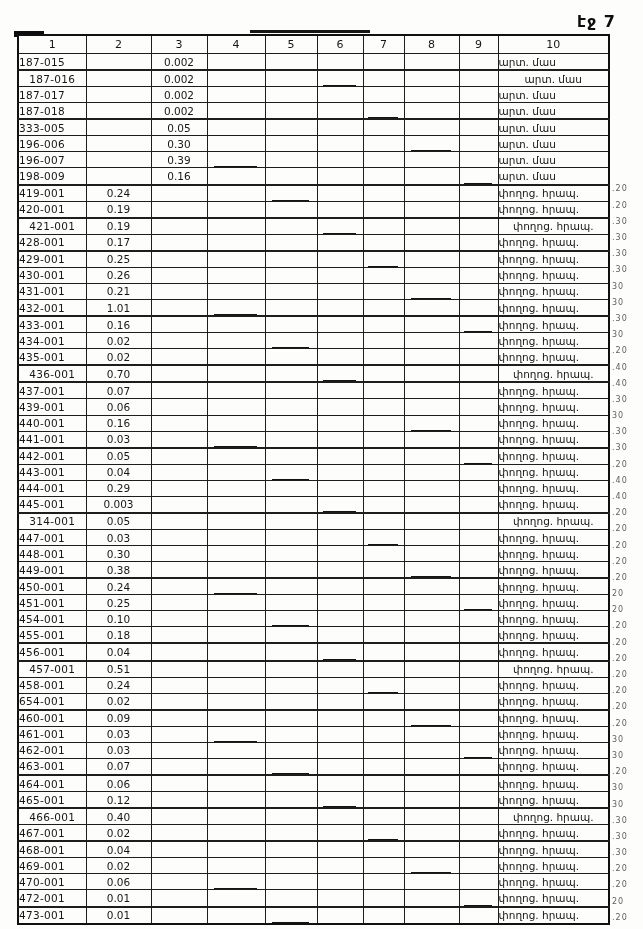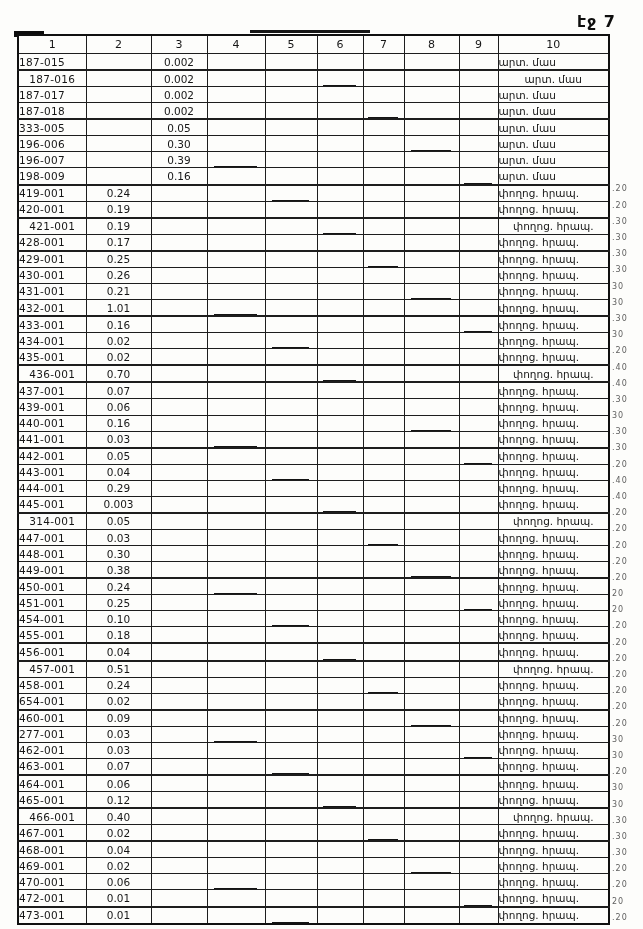--- a/index.html
+++ b/index.html
@@ -608,21 +608,21 @@
           <td class="num"></td>
           <td></td>
           <td></td>
           <td></td>
           <td></td>
           <td class="smudge"></td>
           <td></td>
           <td class="note">փողոց. հրապ.</td>
         </tr>
         <tr>
-          <td class="code">277-001</td>
+          <td class="code">461-001</td>
           <td class="num">0.03</td>
           <td class="num"></td>
           <td class="smudge"></td>
           <td></td>
           <td></td>
           <td></td>
           <td></td>
           <td></td>
           <td class="note">փողոց. հրապ.</td>
         </tr>

